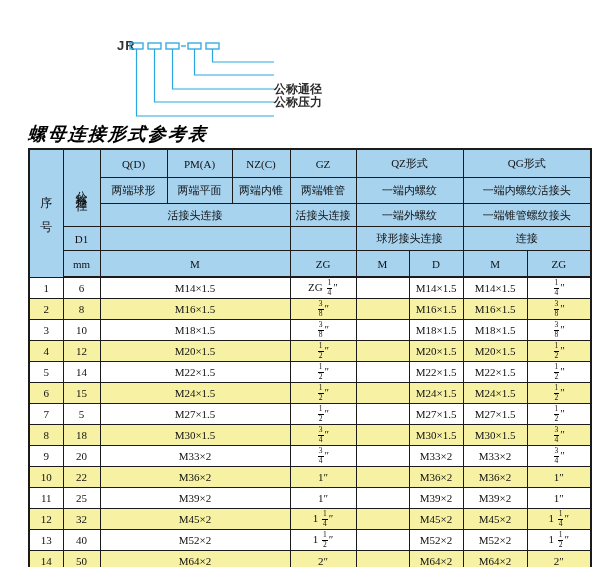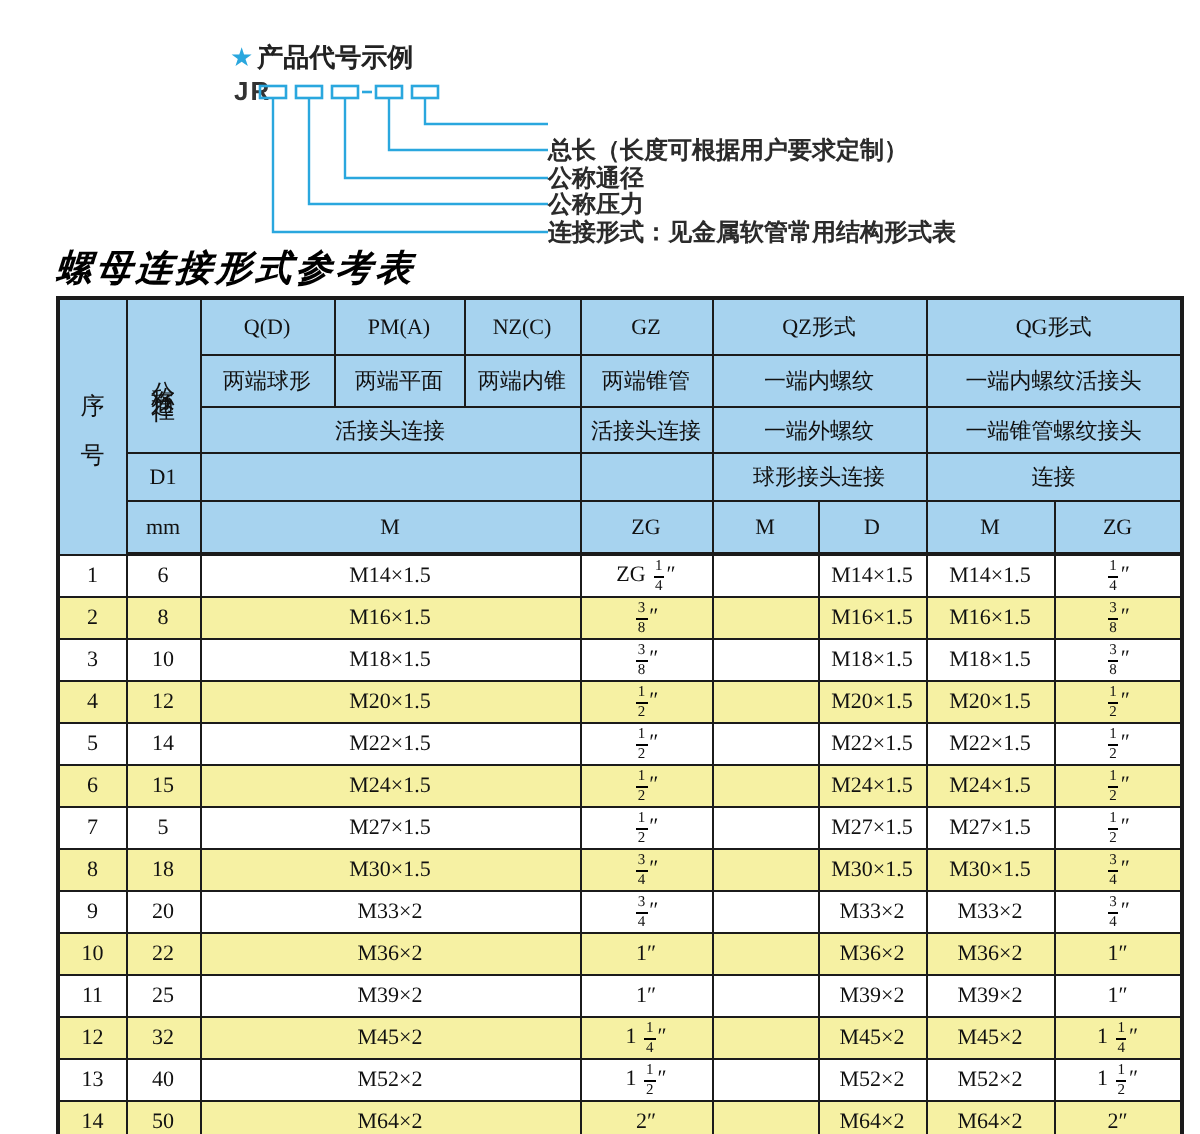--- a/index.html
+++ b/index.html
@@ -48,47 +48,42 @@
         font-size:7.5px;line-height:1.15;margin:0 1px;}
   .frac .fn{display:block;border-bottom:1px solid #000;padding:0 1px;}
   .frac .fd{display:block;}
 </style>
 </head>
 <body>
 
 <div class="page">
 
   <div class="diagram">
-    <div class="diagram-title">
-      <span class="star">★</span><span>产品代号示例</span>
-    </div>
     <div class="jr">JR</div>
 
     <svg class="code-svg" width="146" height="84" viewBox="0 0 146 84">
       <g fill="none" stroke="currentColor" stroke-width="1.3">
         <rect x="2" y="3" width="13" height="6"></rect>
         <rect x="20" y="3" width="13" height="6"></rect>
         <rect x="38" y="3" width="13" height="6"></rect>
         <line x1="53" y1="6" x2="58" y2="6"></line>
         <rect x="60" y="3" width="13" height="6"></rect>
         <rect x="78" y="3" width="13" height="6"></rect>
       </g>
       <g fill="none" stroke="currentColor" stroke-width="1.2">
         <polyline points="84.5,9 84.5,22 146,22"></polyline>
         <polyline points="66.5,9 66.5,35 146,35"></polyline>
         <polyline points="44.5,9 44.5,49 146,49"></polyline>
         <polyline points="26.5,9 26.5,62 146,62"></polyline>
         <polyline points="8.5,9 8.5,76 146,76"></polyline>
       </g>
     </svg>
 
-    <div class="dlabel" style="top:69px">总长（长度可根据用户要求定制）</div>
     <div class="dlabel" style="top:83px">公称通径</div>
     <div class="dlabel" style="top:96px">公称压力</div>
-    <div class="dlabel" style="top:110px">连接形式：见金属软管常用结构形式表</div>
   </div>
 
   <h1 class="table-title">螺母连接形式参考表</h1>
 
   <table class="ref">
     <colgroup>
       <col style="width:34px">
         <col style="width:37px">
         <col style="width:67px">
         <col style="width:65px">

